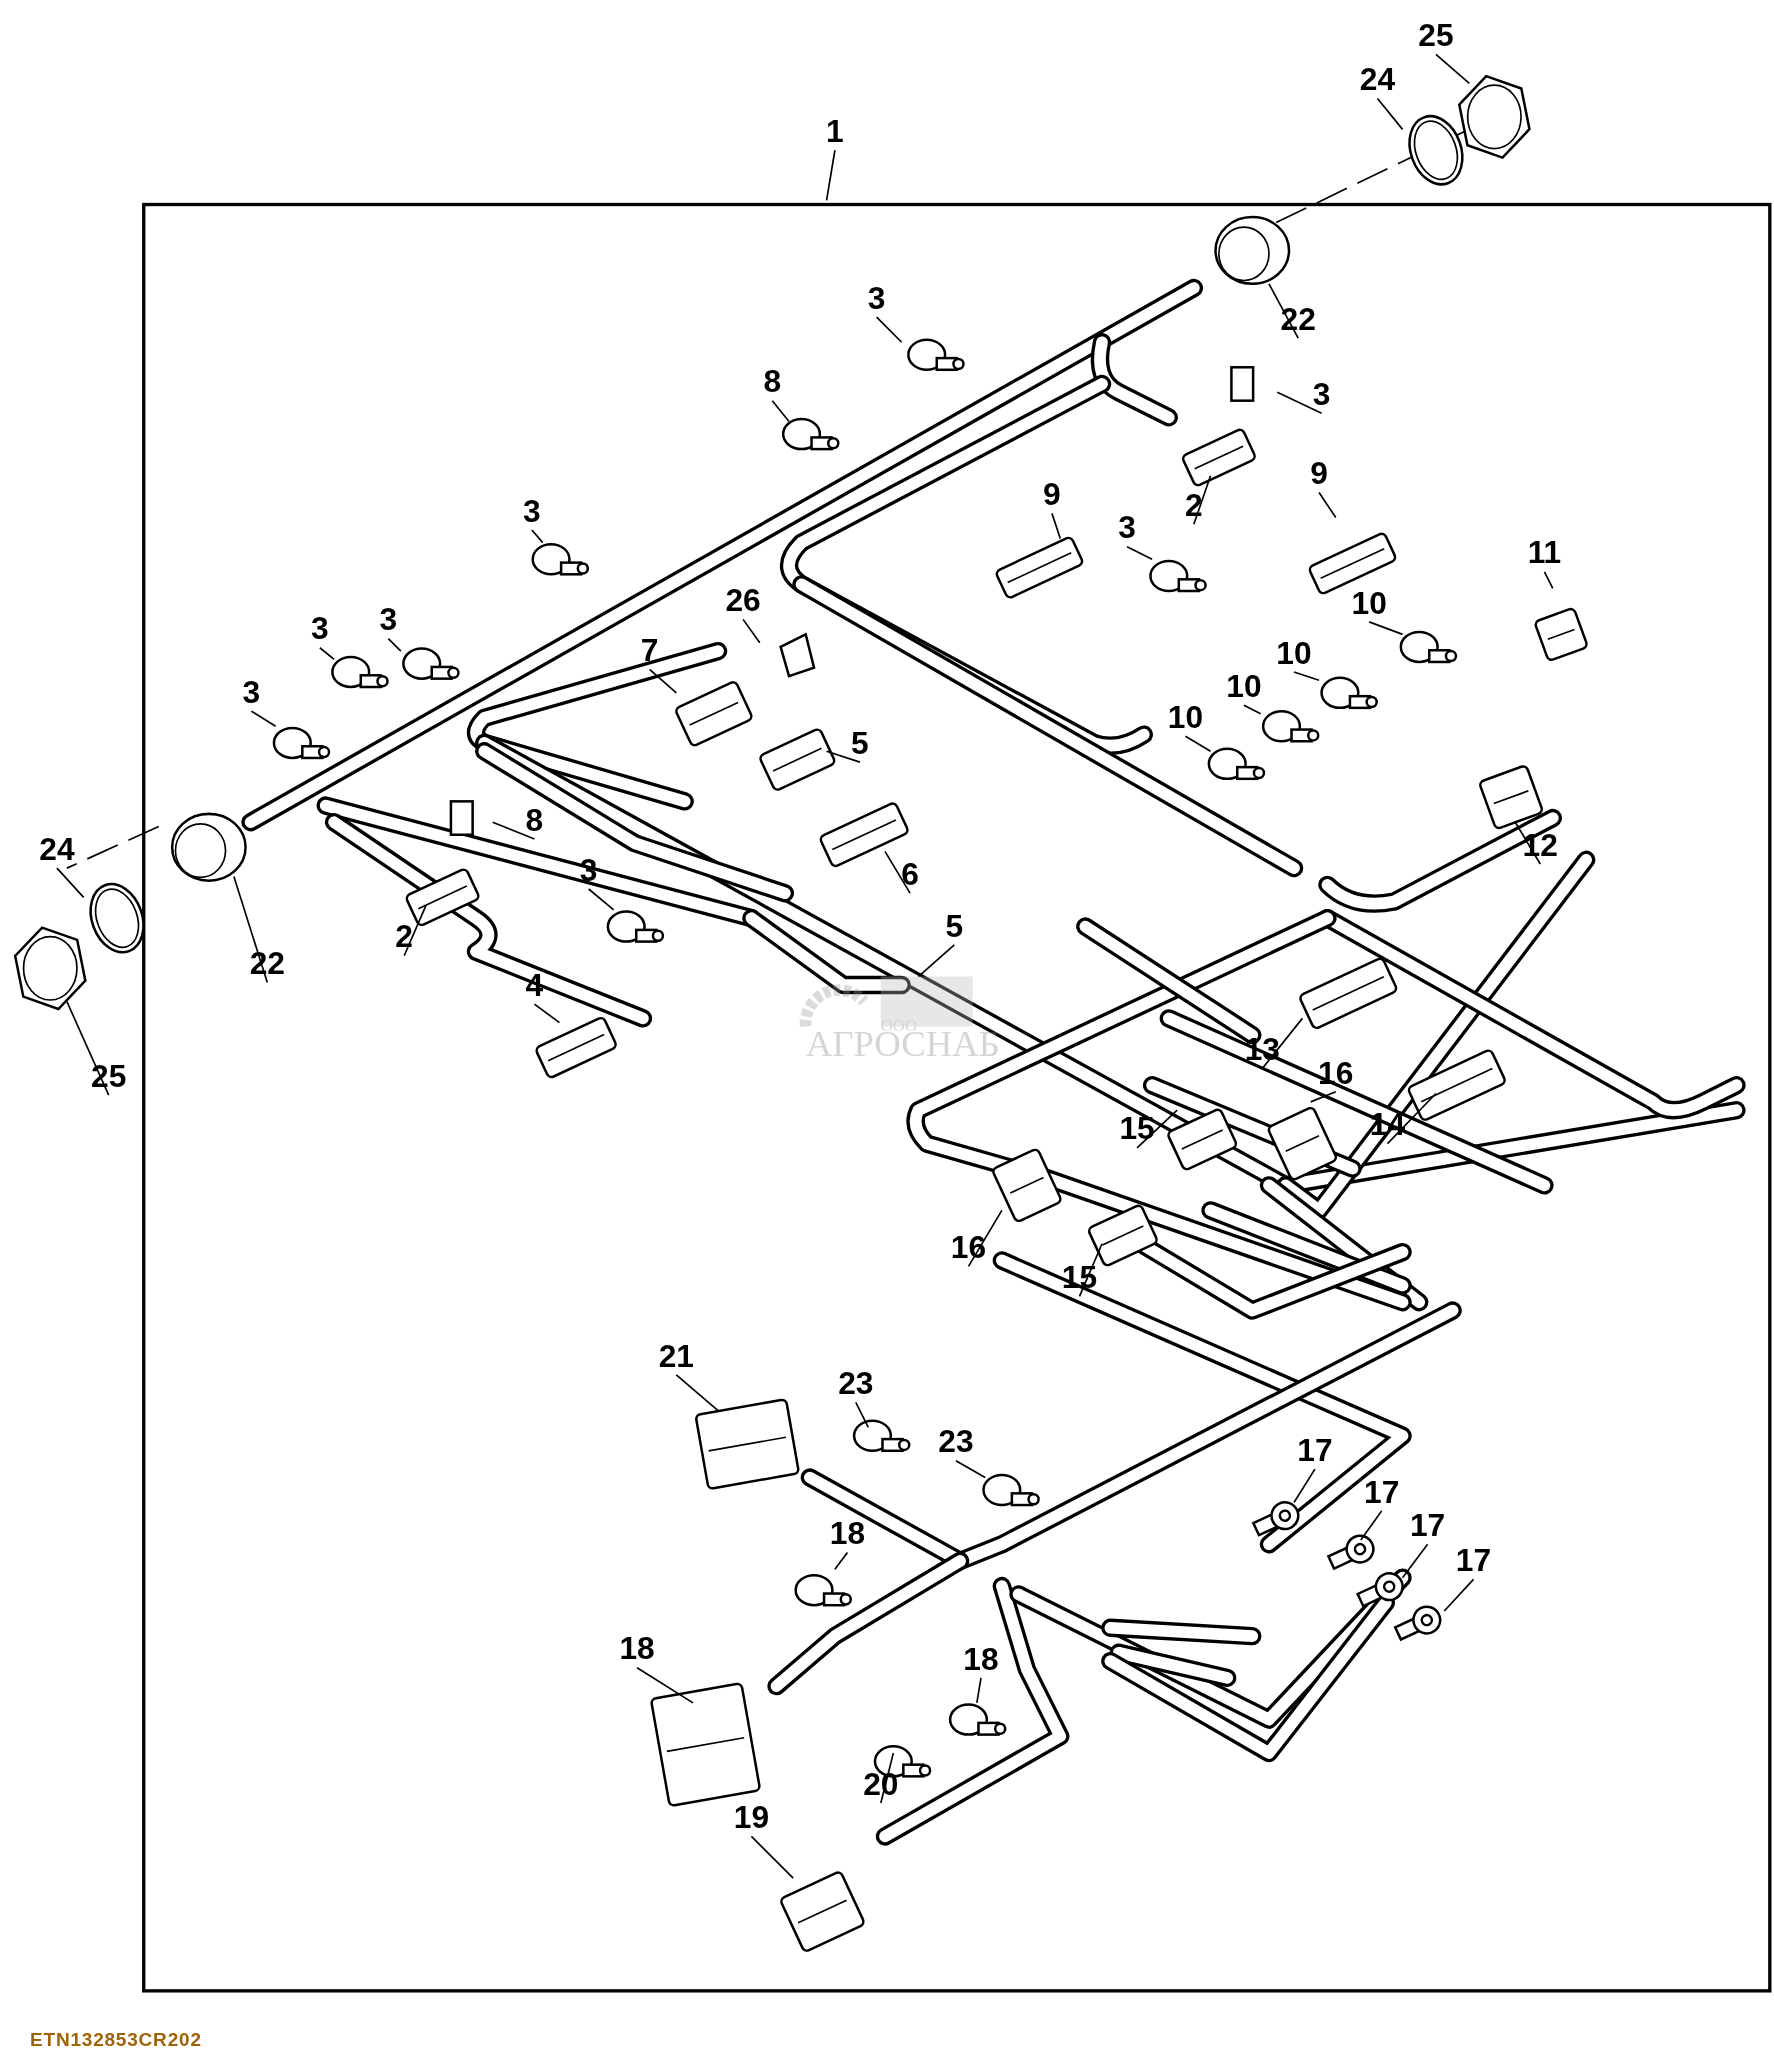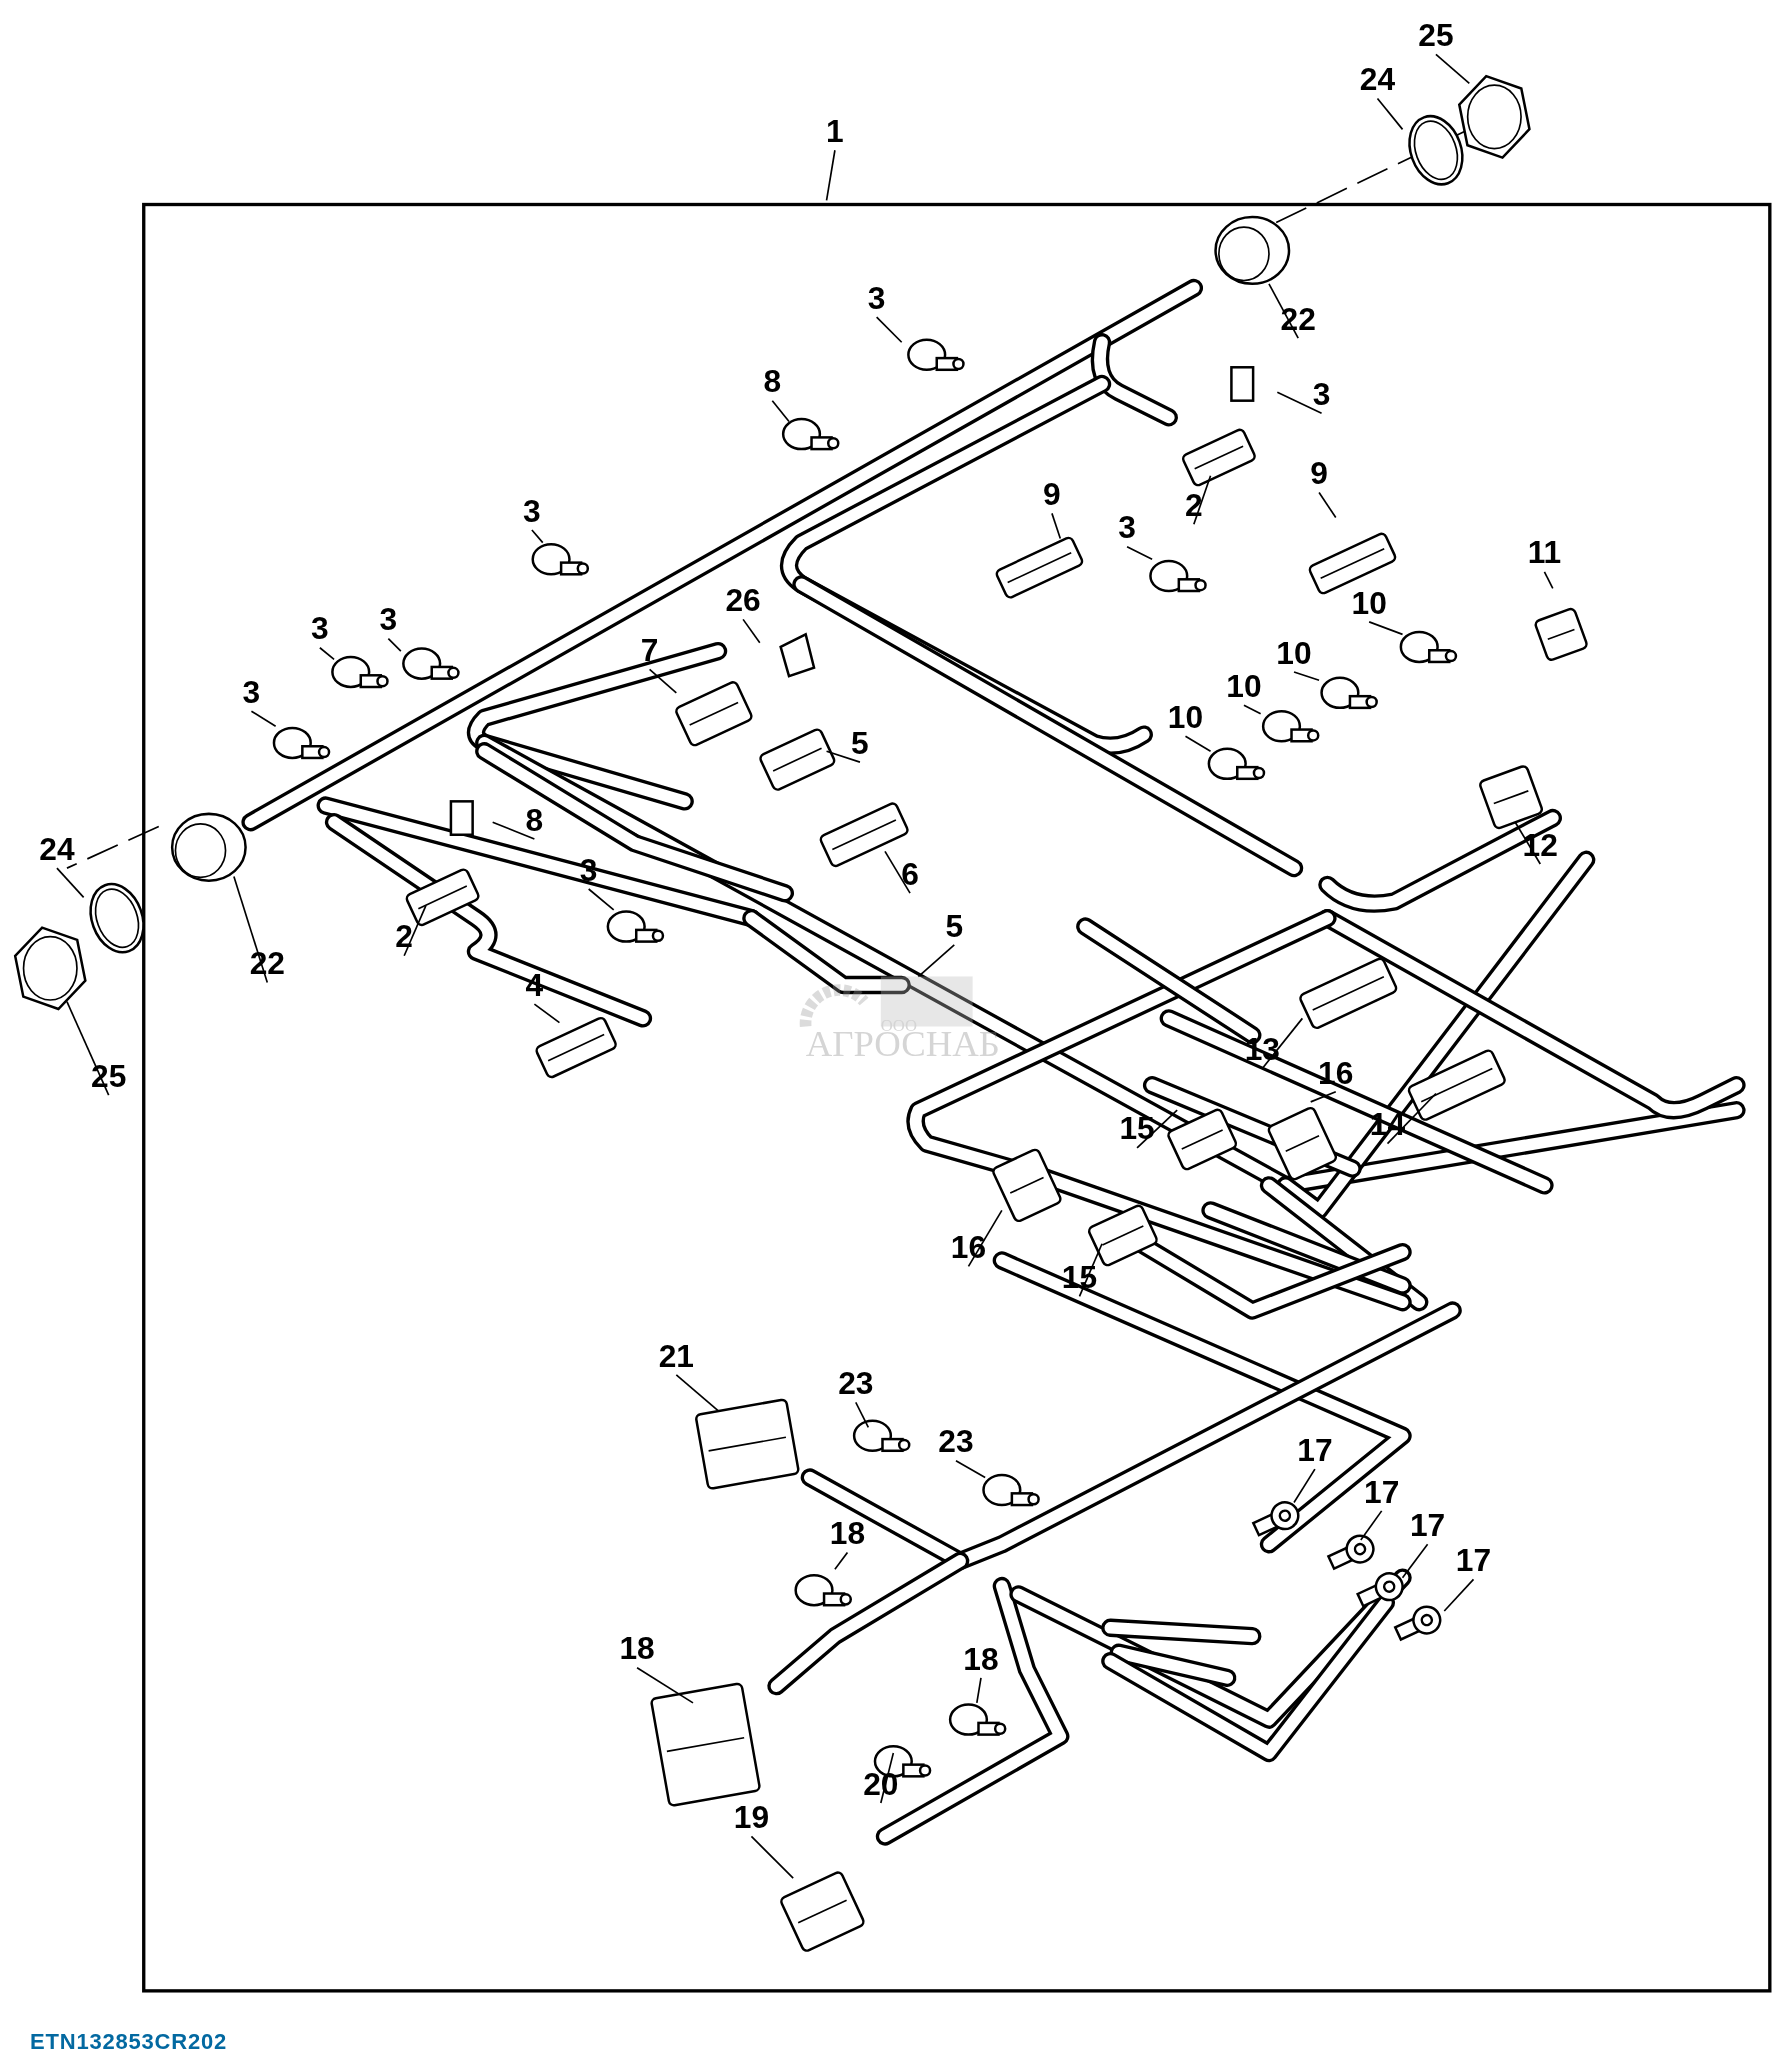--- a/index.html
+++ b/index.html
@@ -6,21 +6,21 @@
   body { width:1775px; height:2071px; position:relative; overflow:hidden; font-family:"Liberation Sans", sans-serif; }
   #diagram { position:absolute; left:0; top:0; width:1775px; height:2071px; }
   .frame { fill:none; stroke:#000; stroke-width:4; }
   .wire-outer { fill:none; stroke:#000; stroke-width:22; stroke-linecap:round; stroke-linejoin:round; }
   .wire-inner { fill:none; stroke:#fff; stroke-width:14; stroke-linecap:round; stroke-linejoin:round; }
   .leader { stroke:#000; stroke-width:2; fill:none; }
   .callout { font-family:"Liberation Sans", sans-serif; font-weight:bold; font-size:38px; fill:#000; text-anchor:middle; dominant-baseline:middle; }
   .part { fill:#fff; stroke:#000; stroke-width:3; }
   .part-thin { fill:none; stroke:#000; stroke-width:2; }
   .dash { stroke:#000; stroke-width:2; stroke-dasharray:40 14; fill:none; }
-  .figure-id { position:absolute; left:30px; top:2029px; font-family:"Liberation Sans", sans-serif; font-weight:bold; font-size:22px; color:#0369a1; letter-spacing:0.8px; }
+  .figure-id { position:absolute; left:30px; top:2029px; font-family:"Liberation Sans", sans-serif; font-weight:bold; font-size:19px; color:#a16207; letter-spacing:0.8px; }
   .watermark { position:absolute; left:789px; top:968px; width:217px; height:92px; opacity:0.35; }
   .wm-text { font-family:"Liberation Serif", serif; font-size:44px; fill:#888; }
   .wm-small { font-family:"Liberation Serif", serif; font-size:20px; fill:#888; }
 </style>
 </head>
 <body>
 
 <svg id="diagram" viewBox="0 0 2126 2481" xmlns="http://www.w3.org/2000/svg">
   <rect class="frame" x="172" y="245" width="1948" height="2140"></rect>
 

